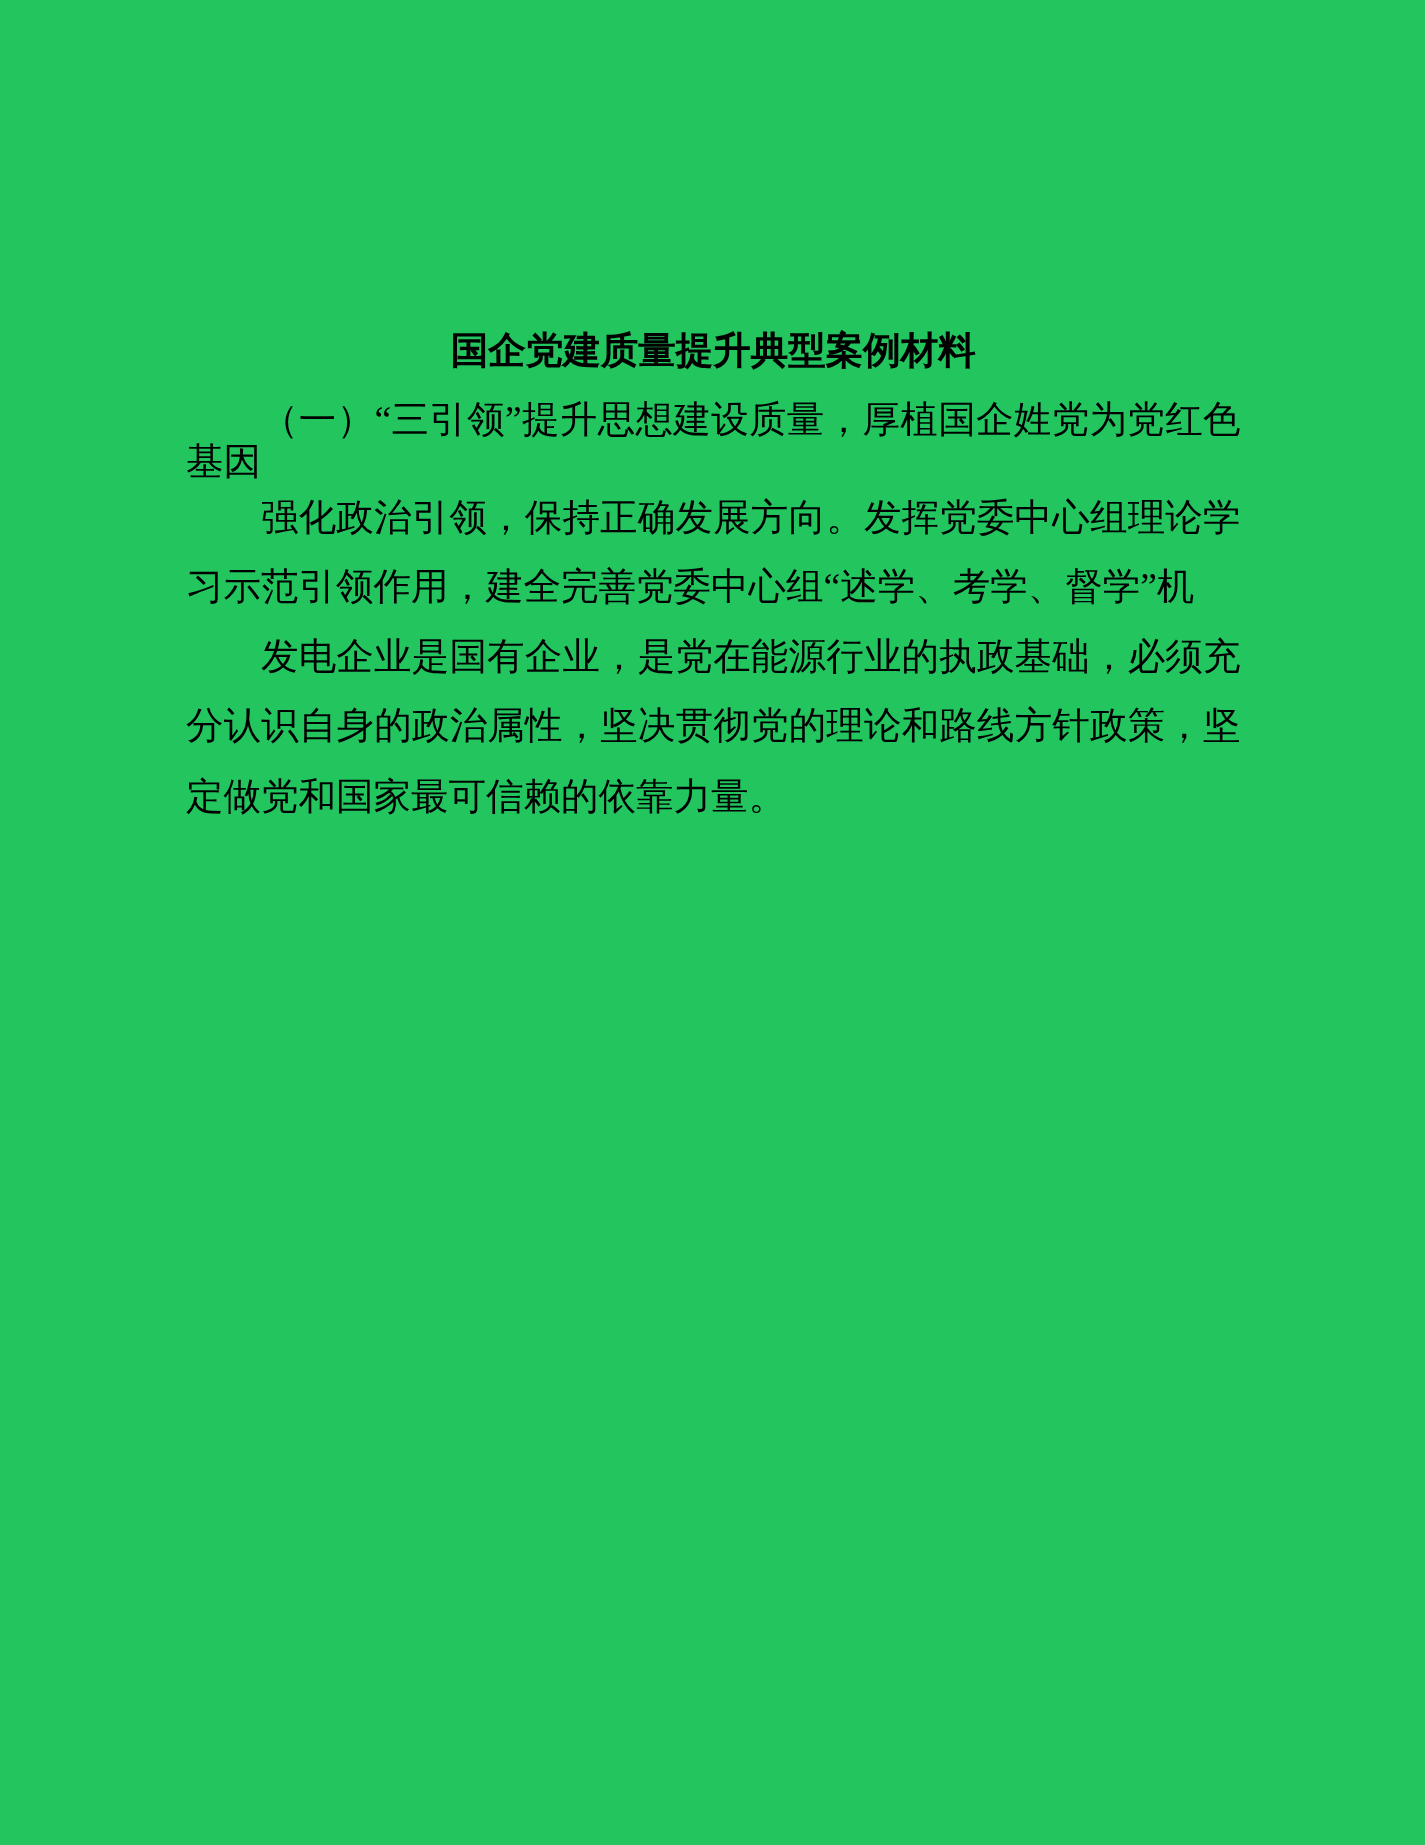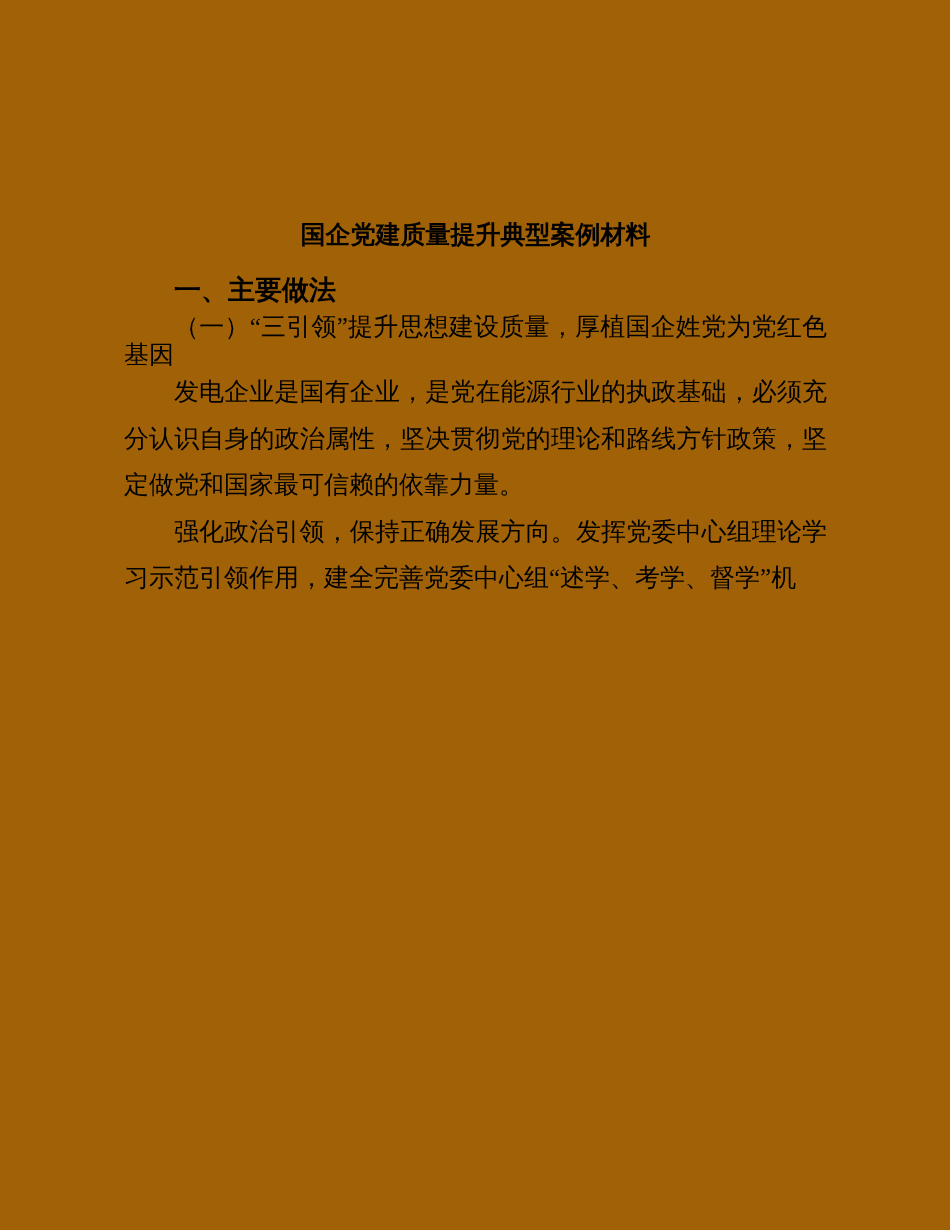--- a/index.html
+++ b/index.html
@@ -4,21 +4,21 @@
 <style>
   html, body {
     margin: 0;
     padding: 0;
     background: #ffffff;
   }
   .page {
     position: relative;
     width: 950px;
     height: 1230px;
-    background: #a16207;
+    background: #22c55e;
     color: #000000;
     overflow: hidden;
     font-family: "Liberation Serif", serif;
   }
   .content {
     position: absolute;
     left: 124px;
     top: 0;
     width: 703px;
   }
@@ -63,22 +63,21 @@
   }
 </style>
 </head>
 <body>
 
 <div class="page">
   <div class="content">
     <h1 class="doc-title">国企党建质量提升典型案例材料</h1>
 
 
-    <h2 class="heading-black">一、主要做法</h2>
 
 
     <h3 class="heading-kai">（一）“三引领”提升思想建设质量，厚植国企姓党为党红色基因</h3>
 
+    <p class="para">强化政治引领，保持正确发展方向。发挥党委中心组理论学习示范引领作用，建全完善党委中心组“述学、考学、督学”机</p>
+
     <p class="para">发电企业是国有企业，是党在能源行业的执政基础，必须充分认识自身的政治属性，坚决贯彻党的理论和路线方针政策，坚定做党和国家最可信赖的依靠力量。</p>
-
-    <p class="para">强化政治引领，保持正确发展方向。发挥党委中心组理论学习示范引领作用，建全完善党委中心组“述学、考学、督学”机</p>
   </div>
 </div>
 
 </body></html>

